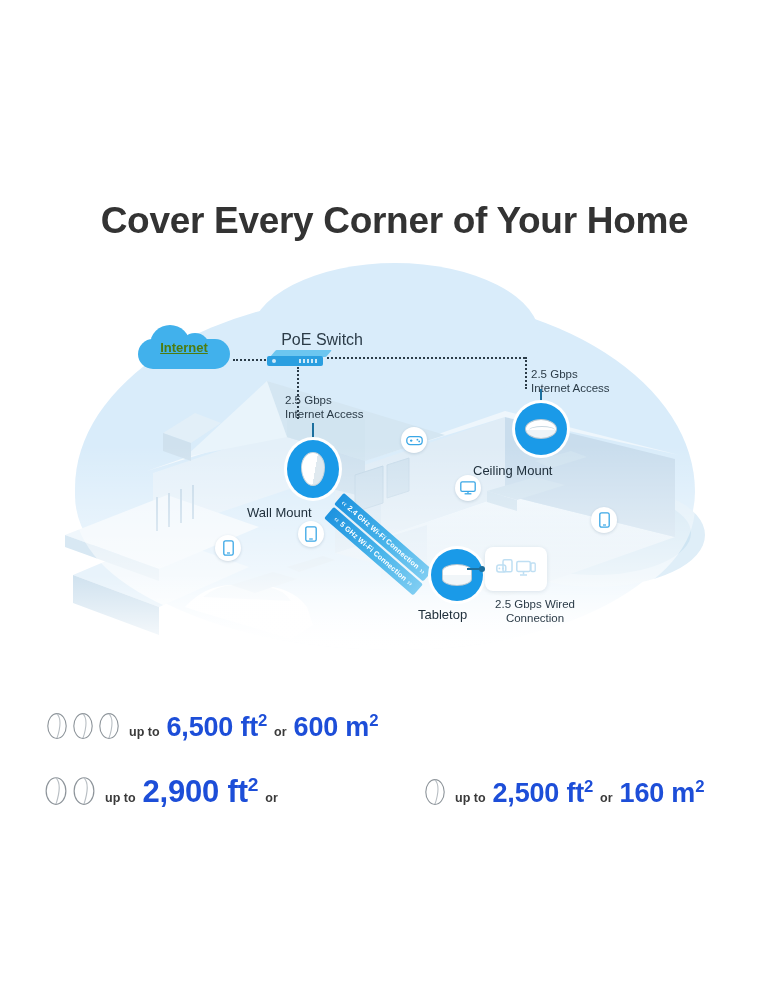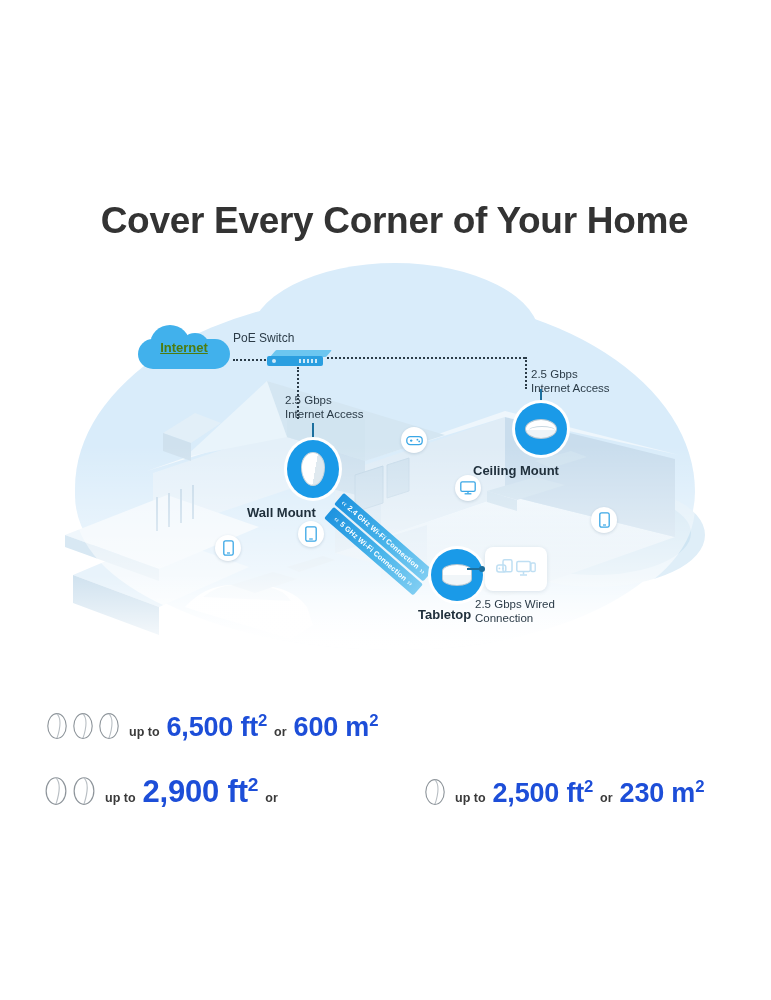--- a/index.html
+++ b/index.html
@@ -62,21 +62,21 @@
   .cloud .c-b1 { position: absolute; left: 12px; top: 2px; width: 40px; height: 40px; background: #41b1ec; border-radius: 50%; }
   .cloud .c-b2 { position: absolute; left: 42px; top: 10px; width: 30px; height: 30px; background: #41b1ec; border-radius: 50%; }
   .cloud-label {
     position: absolute; left: 0; top: 17px; width: 92px;
     text-align: center; color: #4d7c0f; font-size: 13px; font-weight: 700; text-decoration: underline;
   }
 
   
   .poe-label {
     position: absolute; left: 198px; top: 46px; width: 130px;
-    text-align: left; font-size: 12px; color: #2b3b47; font-weight: 400;
+    text-align: right; font-size: 16px; color: #2b3b47; font-weight: 400;
   }
   .switch {
     position: absolute; left: 232px; top: 65px; width: 62px; height: 17px;
   }
   .switch .top { position: absolute; left: 6px; top: 0; width: 56px; height: 7px; background: #6cc6f0;
     transform: skewX(-40deg); border-radius: 1px; }
   .switch .front { position: absolute; left: 0; top: 6px; width: 56px; height: 10px; background: #2b9fe0; border-radius: 2px; }
   .switch .ports { position: absolute; left: 32px; top: 9px; width: 20px; height: 4px;
     background: repeating-linear-gradient(90deg, #cde9f8 0 2px, #2b9fe0 2px 4px); }
   .switch .led { position: absolute; left: 5px; top: 9px; width: 4px; height: 4px; background: #cde9f8; border-radius: 50%; }
@@ -119,21 +119,21 @@
     content:""; position:absolute; left:3px; top:6px; width:26px; height:7px;
     border-top:1px solid #c9d8e1; border-radius:50%;
   }
   .dev-puck {
     width: 30px; height: 22px; border-radius: 15px/7px;
     background: linear-gradient(180deg, #ffffff 0 50%, #f1f6f9 50% 100%);
     border: 1px solid #b9c8d2;
   }
 
   .ap-name {
-    position: absolute; font-size: 13px; font-weight: 700; color: #20303c; white-space: nowrap;
+    position: absolute; font-size: 13px; font-weight: 400; color: #20303c; white-space: nowrap;
   }
 
   
   .note {
     position: absolute; font-size: 11.5px; line-height: 1.25; color: #2b3b47;
   }
 
   
   .band {
     position: absolute;
@@ -354,21 +354,21 @@
           <circle cx="7" cy="9.4" r="0.9" fill="#bfdff3"></circle>
       </svg>
       <svg width="20" height="18" viewBox="0 0 20 18">
         <rect x="0.8" y="1.5" width="13.5" height="10" rx="1.4" fill="none" stroke="#bfdff3" stroke-width="1.5"></rect>
         <line x1="7.5" y1="11.5" x2="7.5" y2="14.5" stroke="#bfdff3" stroke-width="1.5"></line>
         <line x1="4" y1="15" x2="11" y2="15" stroke="#bfdff3" stroke-width="1.5"></line>
         <rect x="15" y="3" width="4.2" height="8.5" rx="1" fill="none" stroke="#bfdff3" stroke-width="1.3"></rect>
       </svg>
     </div>
 
-    <div class="note" style="left:440px; top:312px; text-align:left; width:120px;">
+    <div class="note" style="left:440px; top:312px; text-align:center; width:120px;">
       <div>2.5 Gbps Wired</div>
       <div>Connection</div>
     </div>
 
     <div class="cbadge" style="left:180px; top:250px;">
       <svg width="11" height="16" viewBox="0 0 11 16">
         <rect x="0.8" y="0.8" width="9.4" height="14.4" rx="1.8" fill="none" stroke="#3aa7e6" stroke-width="1.3"></rect>
         <line x1="4" y1="13" x2="7" y2="13" stroke="#3aa7e6" stroke-width="1.2"></line>
       </svg>
     </div>
@@ -443,16 +443,16 @@
   <div class="cov-row row3">
     <div class="cov-icons">
       <svg width="22" height="28" viewBox="0 0 22 28">
         <ellipse cx="11" cy="14" rx="9.2" ry="12.4" fill="none" stroke="#8d949a" stroke-width="1.1"></ellipse>
         <path d="M11 1.8 q6 6 0 24.4" fill="none" stroke="#b9bfc4" stroke-width="1.1"></path>
       </svg>
     </div>
     <span class="cov-upto">up to</span>
     <span class="cov-big"><span>2,500 ft</span><span class="sup">2</span></span>
     <span class="cov-or">or</span>
-    <span class="cov-big"><span>230 m</span><span class="sup">2</span></span>
+    <span class="cov-big"><span>160 m</span><span class="sup">2</span></span>
   </div>
 
 </div>
 
 </body></html>

